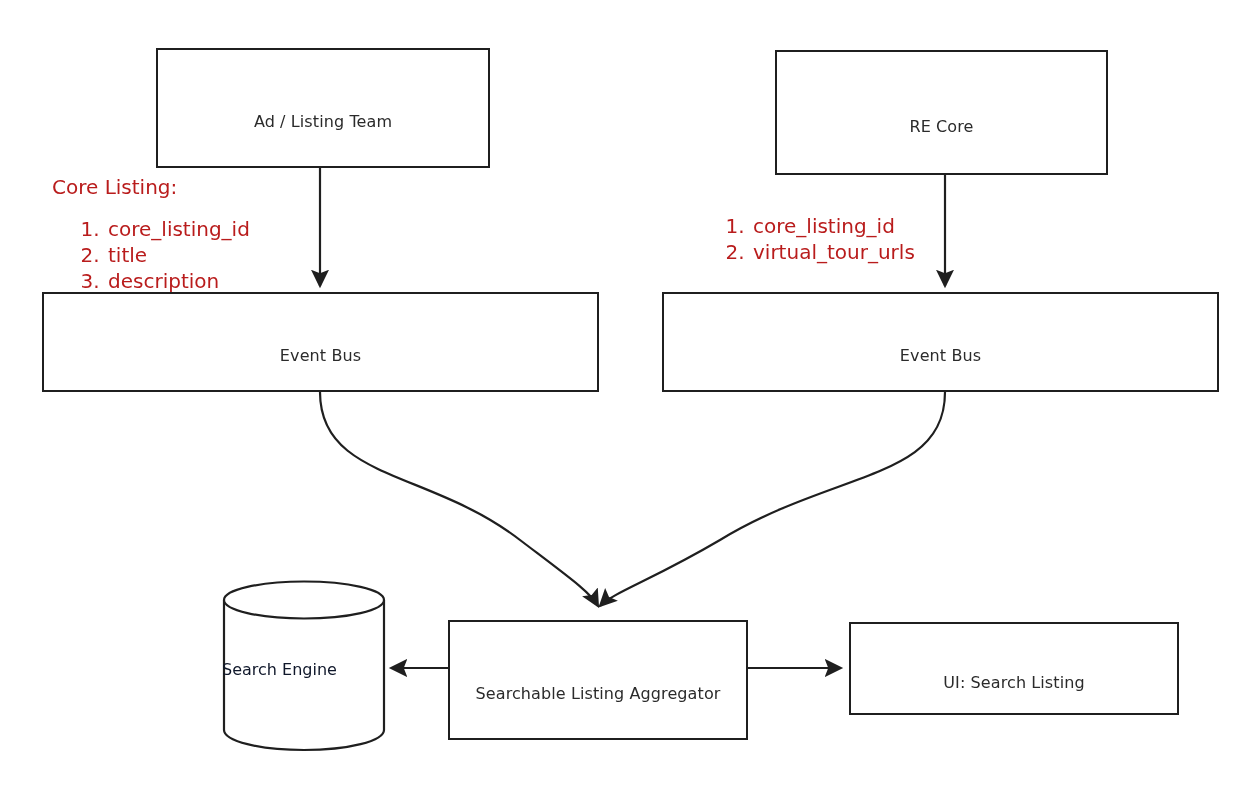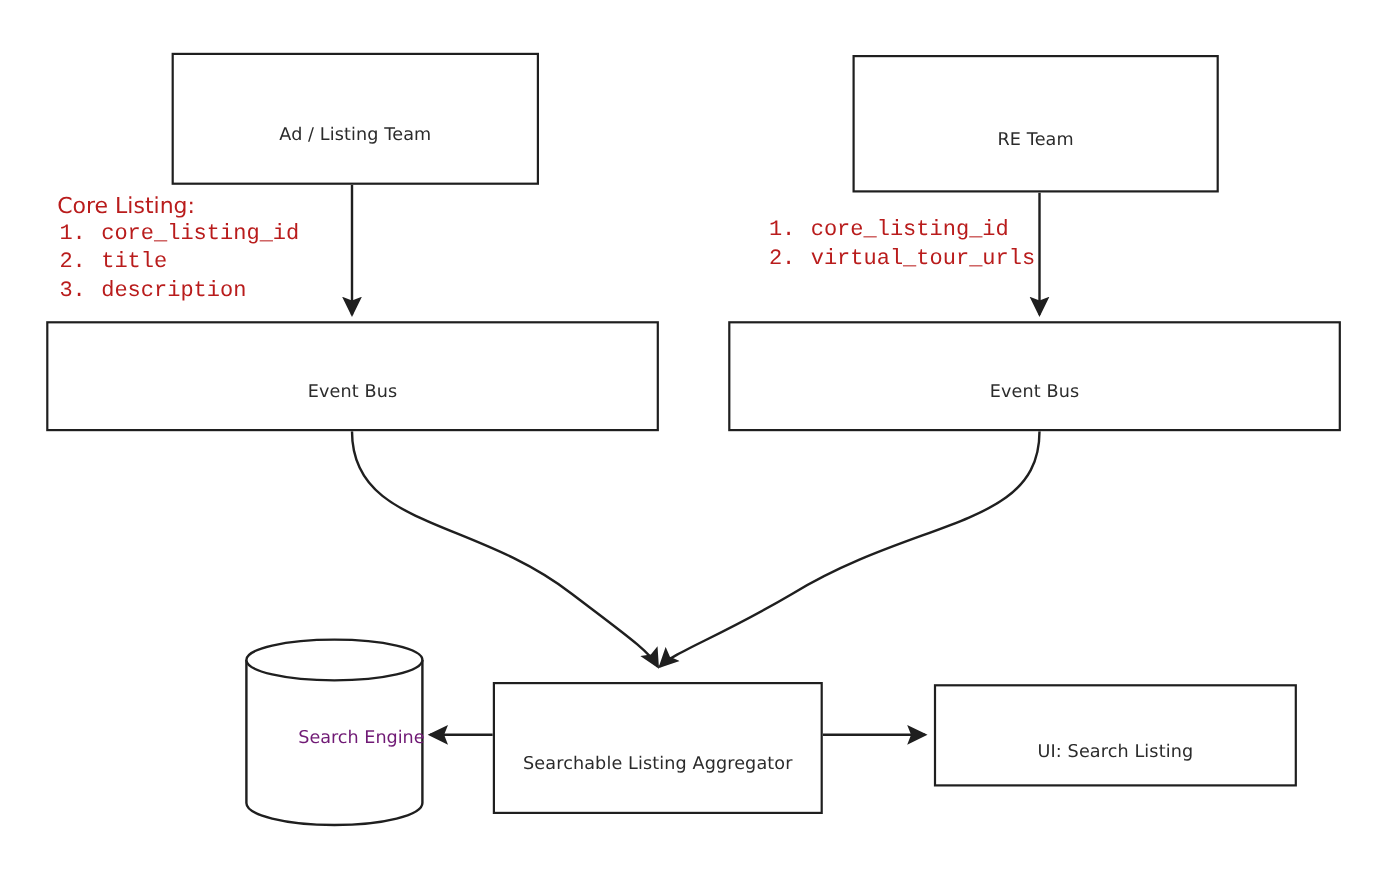--- a/index.html
+++ b/index.html
@@ -48,42 +48,41 @@
     position: absolute;
     z-index: 2;
   }
   .cyl svg {
     display: block;
   }
   .cyl-label {
     position: absolute;
     left: 0;
     width: 100%;
-    text-align: right;
-    color: #701a75;
+    text-align: left;
+    color: #0f172a;
     font-size: 16px;
     font-weight: 400;
     pointer-events: none;
   }
   .annot {
     position: absolute;
     color: #b91c1c;
     font-size: 20px;
     line-height: 26px;
     white-space: nowrap;
     z-index: 2;
   }
   .annot .annot-title {
     display: block;
   }
   .annot ol {
-    margin: 0;
+    margin: 16px;
     padding: 0 0 0 38px;
     list-style: decimal;
-    font-family: Liberation Mono, monospace;
   }
   .annot ol li {
     padding-left: 2px;
   }
 </style>
 </head>
 <body>
 
 <div id="canvas">
 
@@ -105,21 +104,21 @@
     <path d="M 448 668 L 391 668" fill="none" stroke="#1f1f1f" stroke-width="2.2" marker-end="url(#arrowhead)"></path>
 
     <path d="M 748 668 L 841 668" fill="none" stroke="#1f1f1f" stroke-width="2.2" marker-end="url(#arrowhead)"></path>
   </svg>
 
   <div class="node" style="left:156px; top:48px; width:334px; height:120px;">
     <span class="node-label">Ad / Listing Team</span>
   </div>
 
   <div class="node" style="left:775px; top:50px; width:333px; height:125px;">
-    <span class="node-label">RE Team</span>
+    <span class="node-label">RE Core</span>
   </div>
 
   <div class="annot" style="left:52px; top:174px;">
     <span class="annot-title">Core Listing:</span>
     <ol>
       <li>core_listing_id</li>
       <li>title</li>
       <li>description</li>
     </ol>
   </div>

